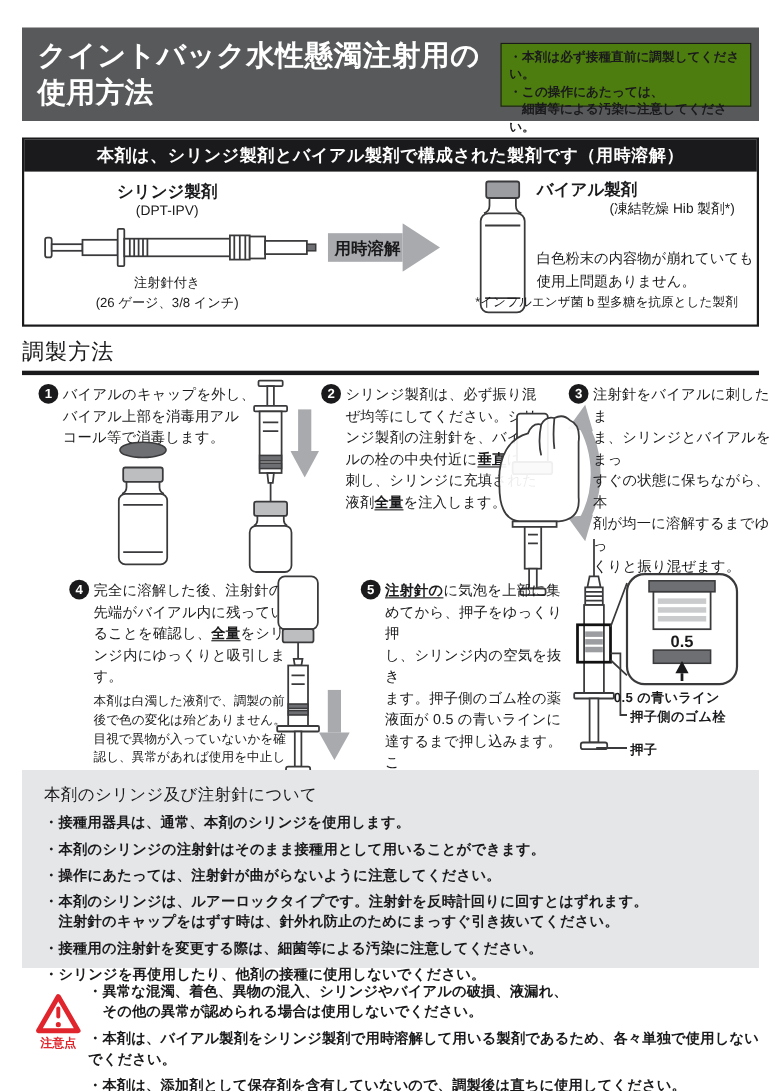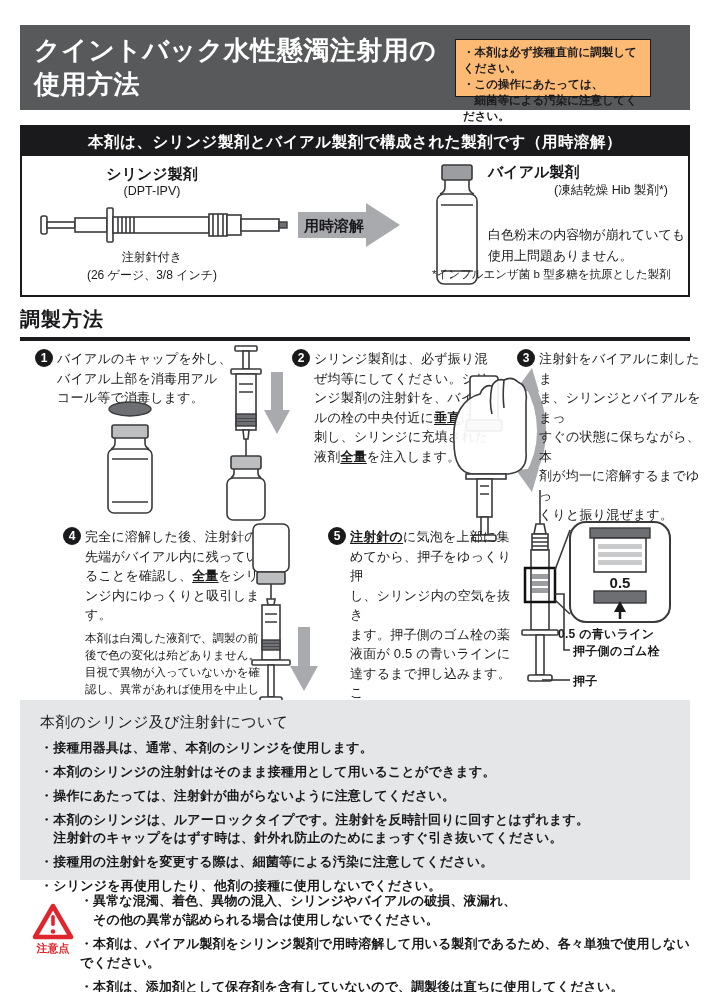--- a/index.html
+++ b/index.html
@@ -6,35 +6,35 @@
   html,body{background:#ffffff}
   .page{position:relative;width:710px;height:992px;background:#ffffff;
         font-family:"Liberation Sans","DejaVu Sans",sans-serif;color:#1a1a1c;overflow:hidden}
   .abs{position:absolute}
   .pre{white-space:pre-line}
   .em{font-weight:bold;text-decoration:underline;text-underline-offset:2px}
 
   
   .hdr{left:20px;top:25px;width:670px;height:85px;background:#58595b}
   .hdr-title{left:14px;top:8px;color:#ffffff;font-size:26px;font-weight:bold;line-height:34px;letter-spacing:.5px}
-  .hdr-note{left:435px;top:14px;width:196px;height:58px;background:#fdba74;border:1.5px solid #1a1a1c;
+  .hdr-note{left:435px;top:14px;width:228px;height:58px;background:#4d7c0f;border:1.5px solid #1a1a1c;
             padding:4px 7px;font-size:11.5px;font-weight:bold;line-height:16px}
 
   
   .comp{left:20px;top:125px;width:670px;height:172px;background:#ffffff;border:2.5px solid #1a1a1c}
   .comp-banner{left:0;top:0;width:100%;height:29px;background:#1a1a1c;color:#ffffff;
                font-size:15.5px;font-weight:bold;text-align:center;line-height:29px;letter-spacing:.5px}
   .prod-name{font-size:15px;font-weight:bold;text-align:center}
   .prod-sub{font-size:12.5px;text-align:center}
   .cap{font-size:12px;text-align:center}
   .vial-note{font-size:13px;line-height:21px;font-weight:500}
   .footnote{font-size:11.5px;font-weight:500}
 
   
-  .prep-h{left:20px;top:306px;font-size:20px;font-weight:bold;letter-spacing:1px}
+  .prep-h{left:20px;top:306px;font-size:20px;font-weight:normal;letter-spacing:1px}
   .prep-rule{left:20px;top:337px;width:670px;height:4px;background:#1a1a1c}
   .step-num{width:18px;height:18px;border-radius:50%;background:#1a1a1c;color:#ffffff;
             font-size:12px;font-weight:bold;text-align:center;line-height:18px}
   .step-text{font-size:13px;line-height:19.5px;font-weight:500;letter-spacing:.2px}
   .step-note{font-size:11.5px;line-height:17px;font-weight:500}
   .s5-label{font-size:12px;font-weight:bold;letter-spacing:.3px}
 
   
   .gbox{left:20px;top:700px;width:670px;height:180px;background:#e5e6e7;padding:13px 20px 0 20px}
   .gbox-title{font-size:15px;font-weight:normal;margin-bottom:7px;letter-spacing:.3px}

